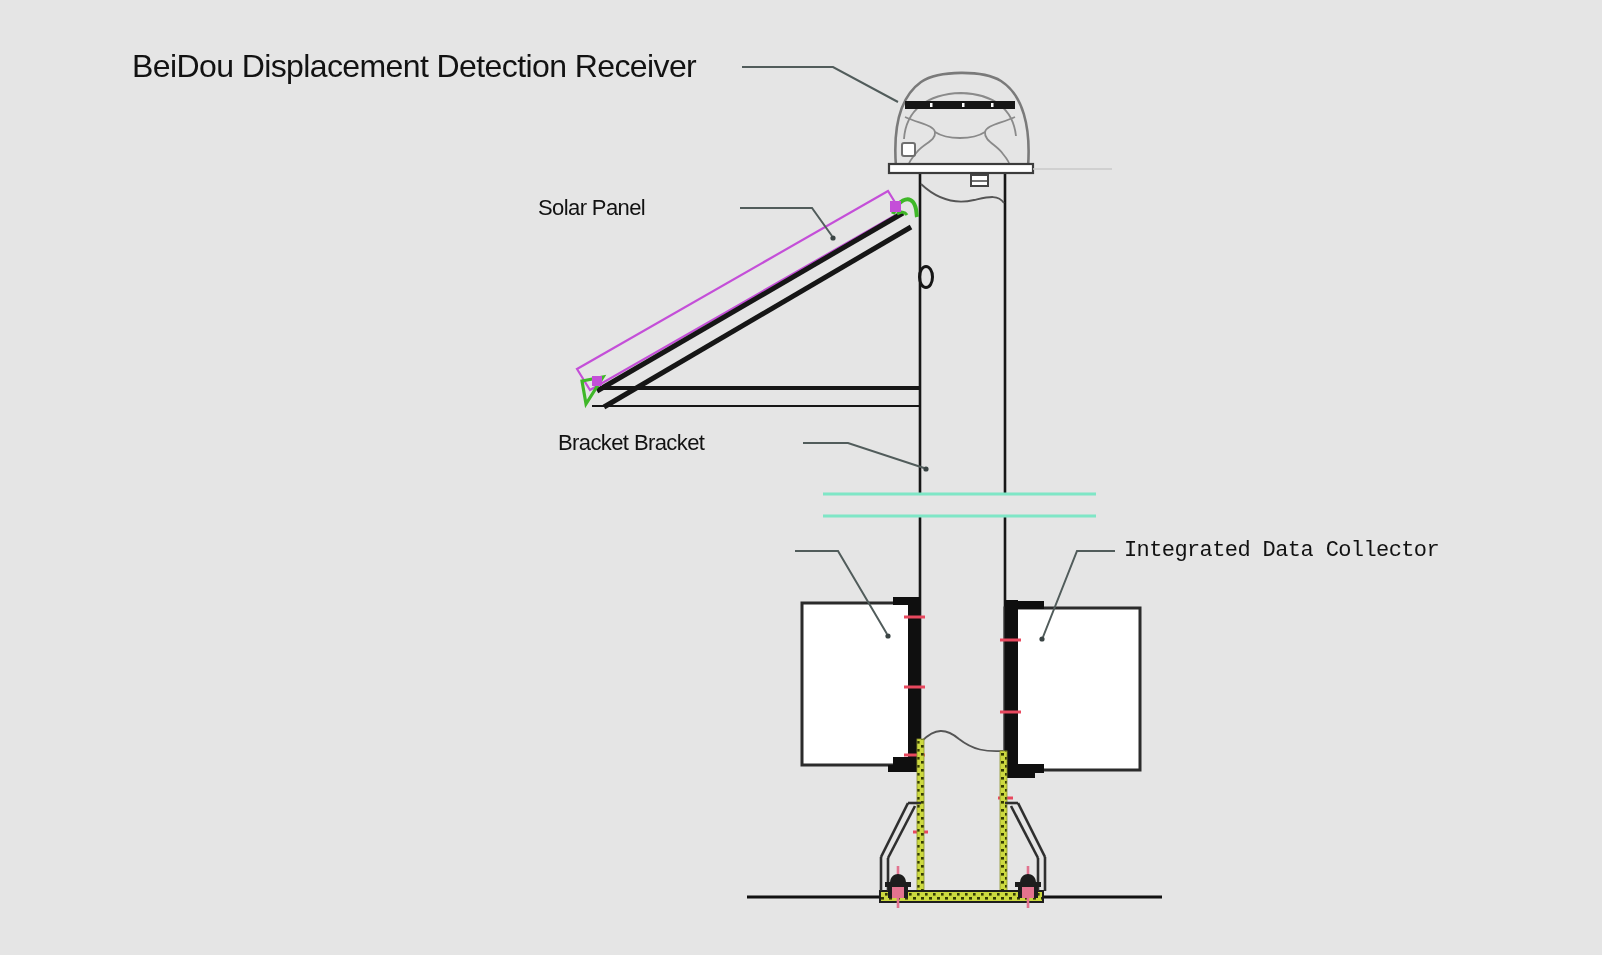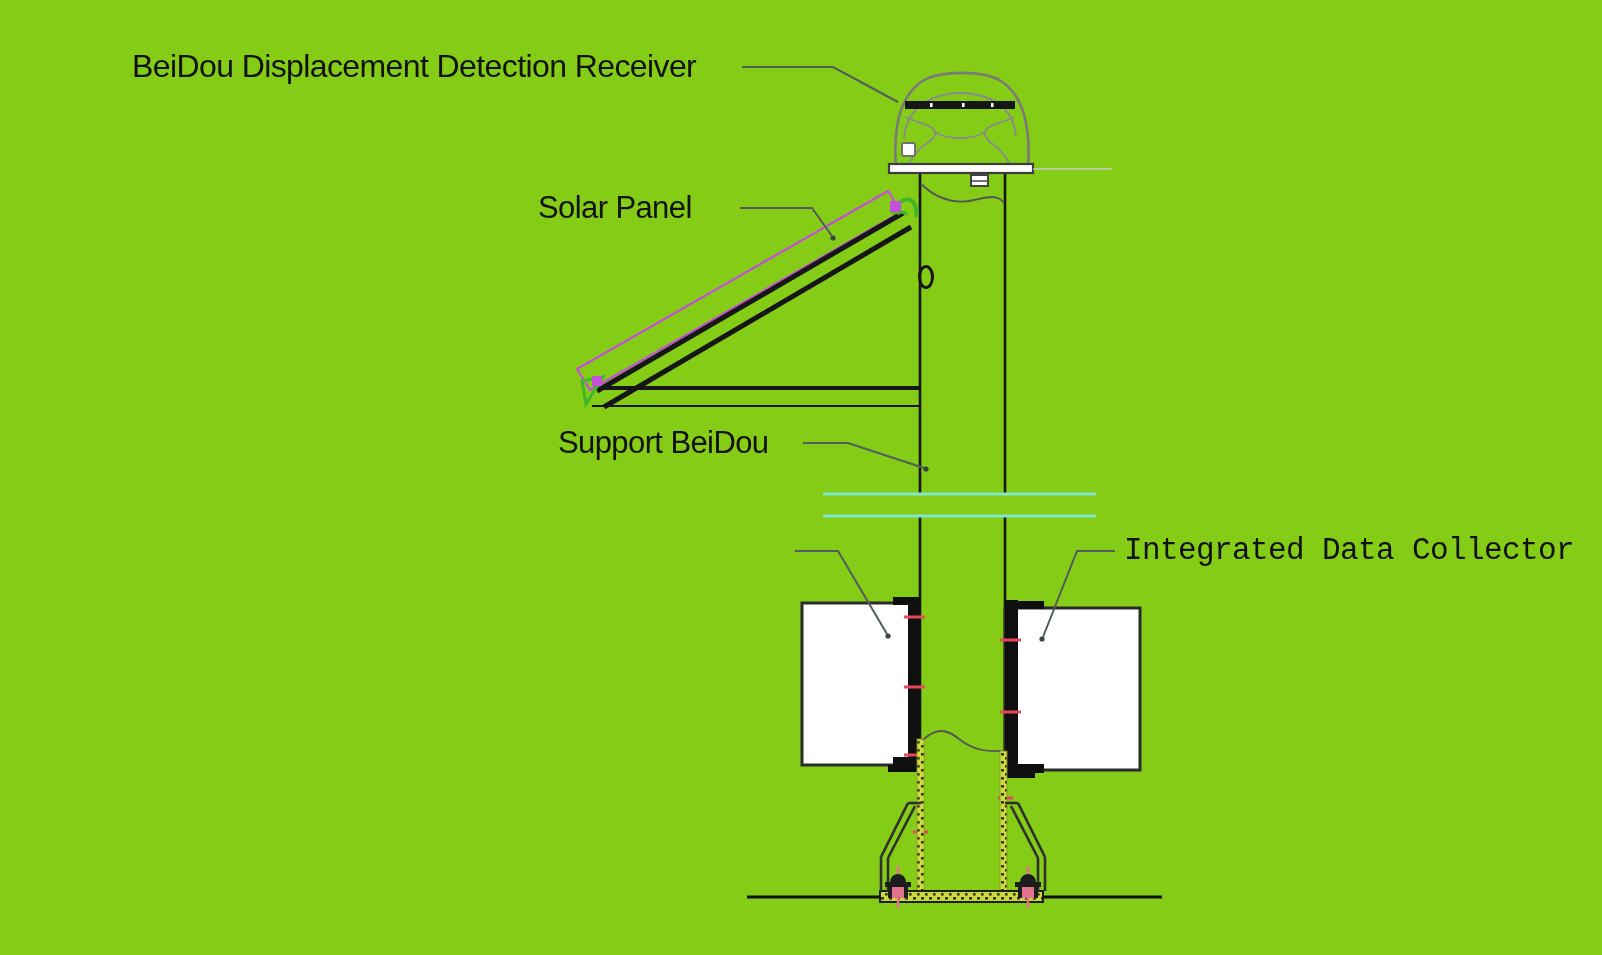--- a/index.html
+++ b/index.html
@@ -1,27 +1,27 @@
 <!DOCTYPE html>
 <html><head>
 <meta charset="utf-8">
 <style>
   html,body{margin:0;padding:0;background:#ffffff;}
   .canvas{
     position:relative;
     width:1602px;height:955px;
-    background:#84cc16;
+    background:#e5e5e5;
     font-family:"Liberation Sans", sans-serif;
     overflow:hidden;
   }
   .drawing{position:absolute;inset:0;}
   .diag-label{
     position:absolute;
     color:#121212;
-    font-size:31px;
+    font-size:22px;
     line-height:36px;
     letter-spacing:-0.6px;
     white-space:nowrap;
   }
   .diag-label.title{font-size:32px;}
 </style>
 </head>
 <body>
 
 <div class="canvas">
@@ -176,17 +176,17 @@
       <circle cx="888" cy="636" r="2.6" fill="#3a4444" stroke="none"></circle>
       <path d="M1115,551 L1077,551 L1043,637"></path>
       <circle cx="1042" cy="639" r="2.6" fill="#3a4444" stroke="none"></circle>
     </g>
   </svg>
 
   <div class="diag-label title" style="left:132px; top:48px;">BeiDou Displacement Detection Receiver</div>
 
   <div class="diag-label" style="left:538px; top:190px;">Solar Panel</div>
 
-  <div class="diag-label" style="left:558px; top:425px;">Support BeiDou</div>
+  <div class="diag-label" style="left:558px; top:425px;">Bracket Bracket</div>
 
 
   <div class="diag-label" style="left:1124px; top:533px;font-family:Liberation Mono, monospace;">Integrated Data Collector</div>
 </div>
 
 </body></html>

